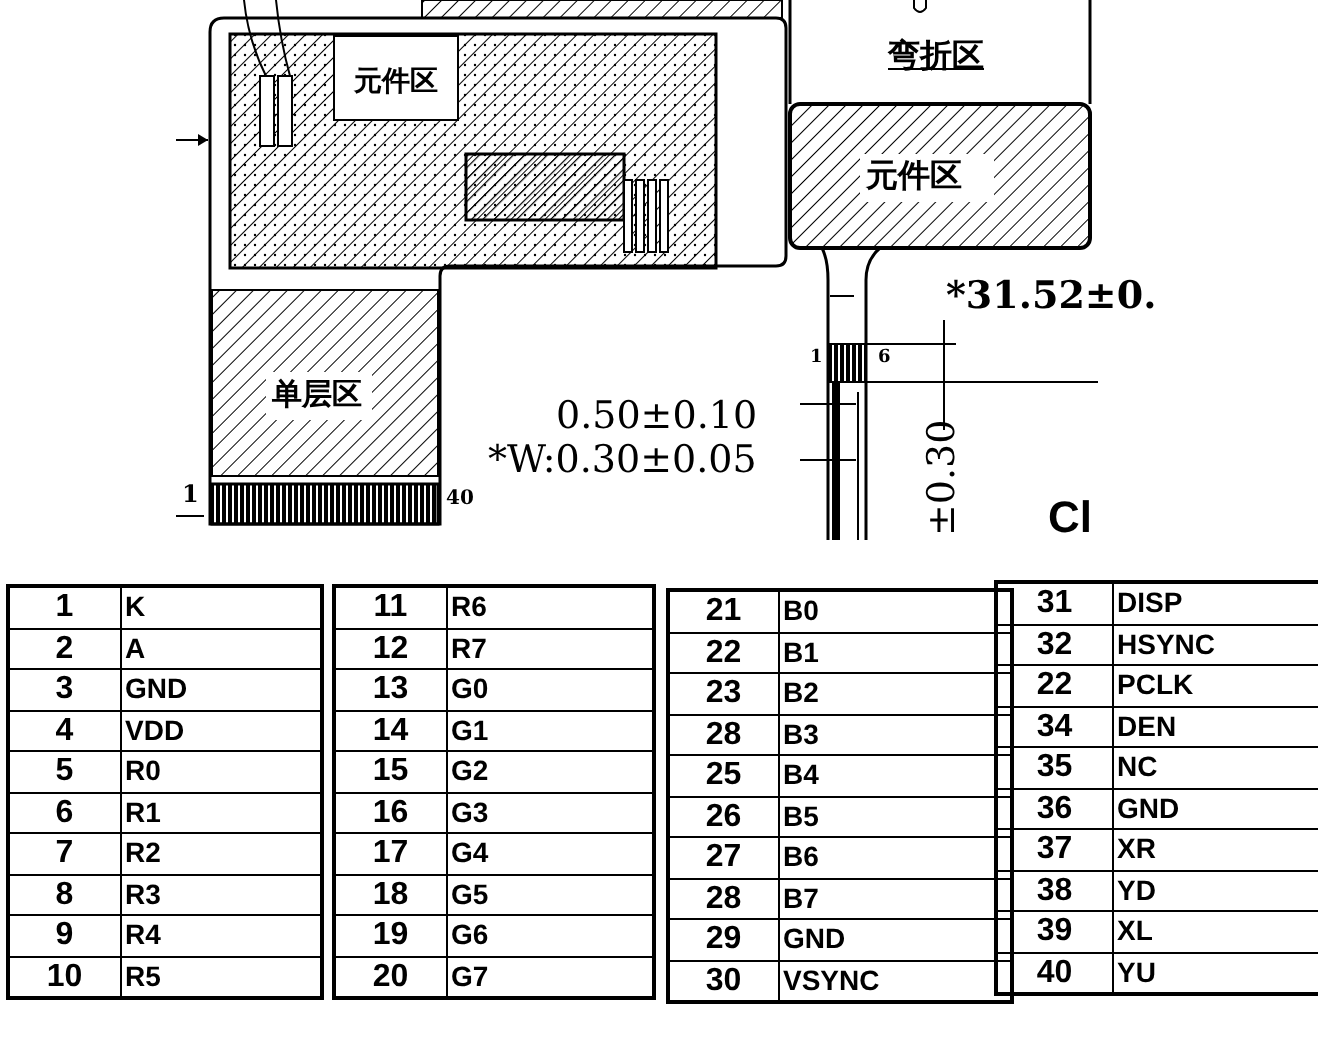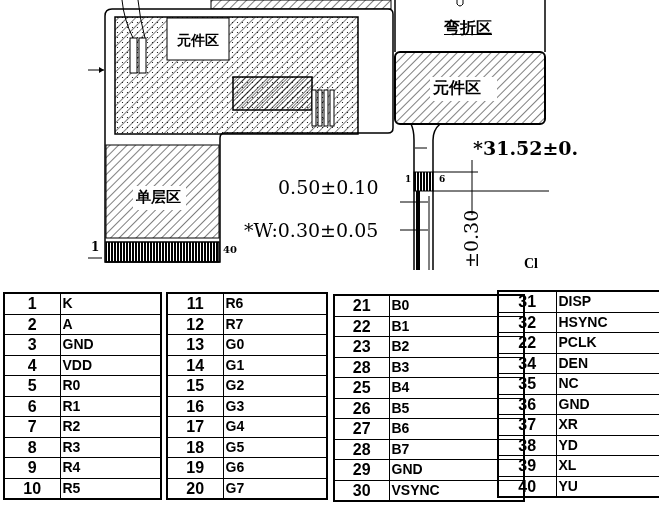--- a/index.html
+++ b/index.html
@@ -84,23 +84,23 @@
   <line x1="415" y1="148" x2="427" y2="148" stroke="#000" stroke-width="1"></line>
 </svg>
 
 <div class="lbl" style="left:444px;top:18px;font-size:16px;text-decoration:underline;">弯折区</div>
 <div class="lbl" style="left:433px;top:78px;font-size:16px;">元件区</div>
 <div class="lbl" style="left:136px;top:188px;font-size:15px;">单层区</div>
 <div class="lbl" style="left:91px;top:240px;font-size:12px;font-family:'DejaVu Serif',serif;">1</div>
 <div class="lbl" style="left:223px;top:244px;font-size:10px;font-family:'DejaVu Serif',serif;">40</div>
 <div class="lbl" style="left:405px;top:174px;font-size:9px;font-family:'DejaVu Serif',serif;">1</div>
 <div class="lbl" style="left:439px;top:174px;font-size:9px;font-family:'DejaVu Serif',serif;">6</div>
-<div class="lbl" style="left:524px;top:256px;font-size:14px;font-family:Liberation Serif, serif;">Cl</div>
-
-<div class="dim" style="left:278px;top:176px;text-align:right;">0.50±0.10</div>
+<div class="lbl" style="left:524px;top:246px;font-size:22px;font-family:Liberation Sans, sans-serif;">Cl</div>
+
+<div class="dim" style="left:278px;top:197px;text-align:right;">0.50±0.10</div>
 <div class="dim" style="left:244px;top:219px;">*W:0.30±0.05</div>
 <div class="dim" style="left:429px;top:137px;font-weight:bold;margin-left:44px;">*31.52±0.</div>
 <div class="dim" style="left:460px;top:205px;transform:rotate(-90deg);transform-origin:left top;top:268px;white-space:nowrap;">±0.30</div>
 
 <table class="pin-table" style="left:3px;width:159px;">
   <colgroup>
       <col style="width:56px">
       <col>
     </colgroup>
   <tbody>
@@ -189,21 +189,21 @@
         <td class="num">19</td>
         <td class="sig">G6</td>
       </tr>
     <tr>
         <td class="num">20</td>
         <td class="sig">G7</td>
       </tr>
   </tbody>
 </table>
 
-<table class="pin-table" style="left:333px;width:192px;top:294px;">
+<table class="pin-table" style="left:333px;width:174px;top:294px;">
   <colgroup>
       <col style="width:55px">
       <col>
     </colgroup>
   <tbody>
     <tr>
         <td class="num">21</td>
         <td class="sig">B0</td>
       </tr>
     <tr>

